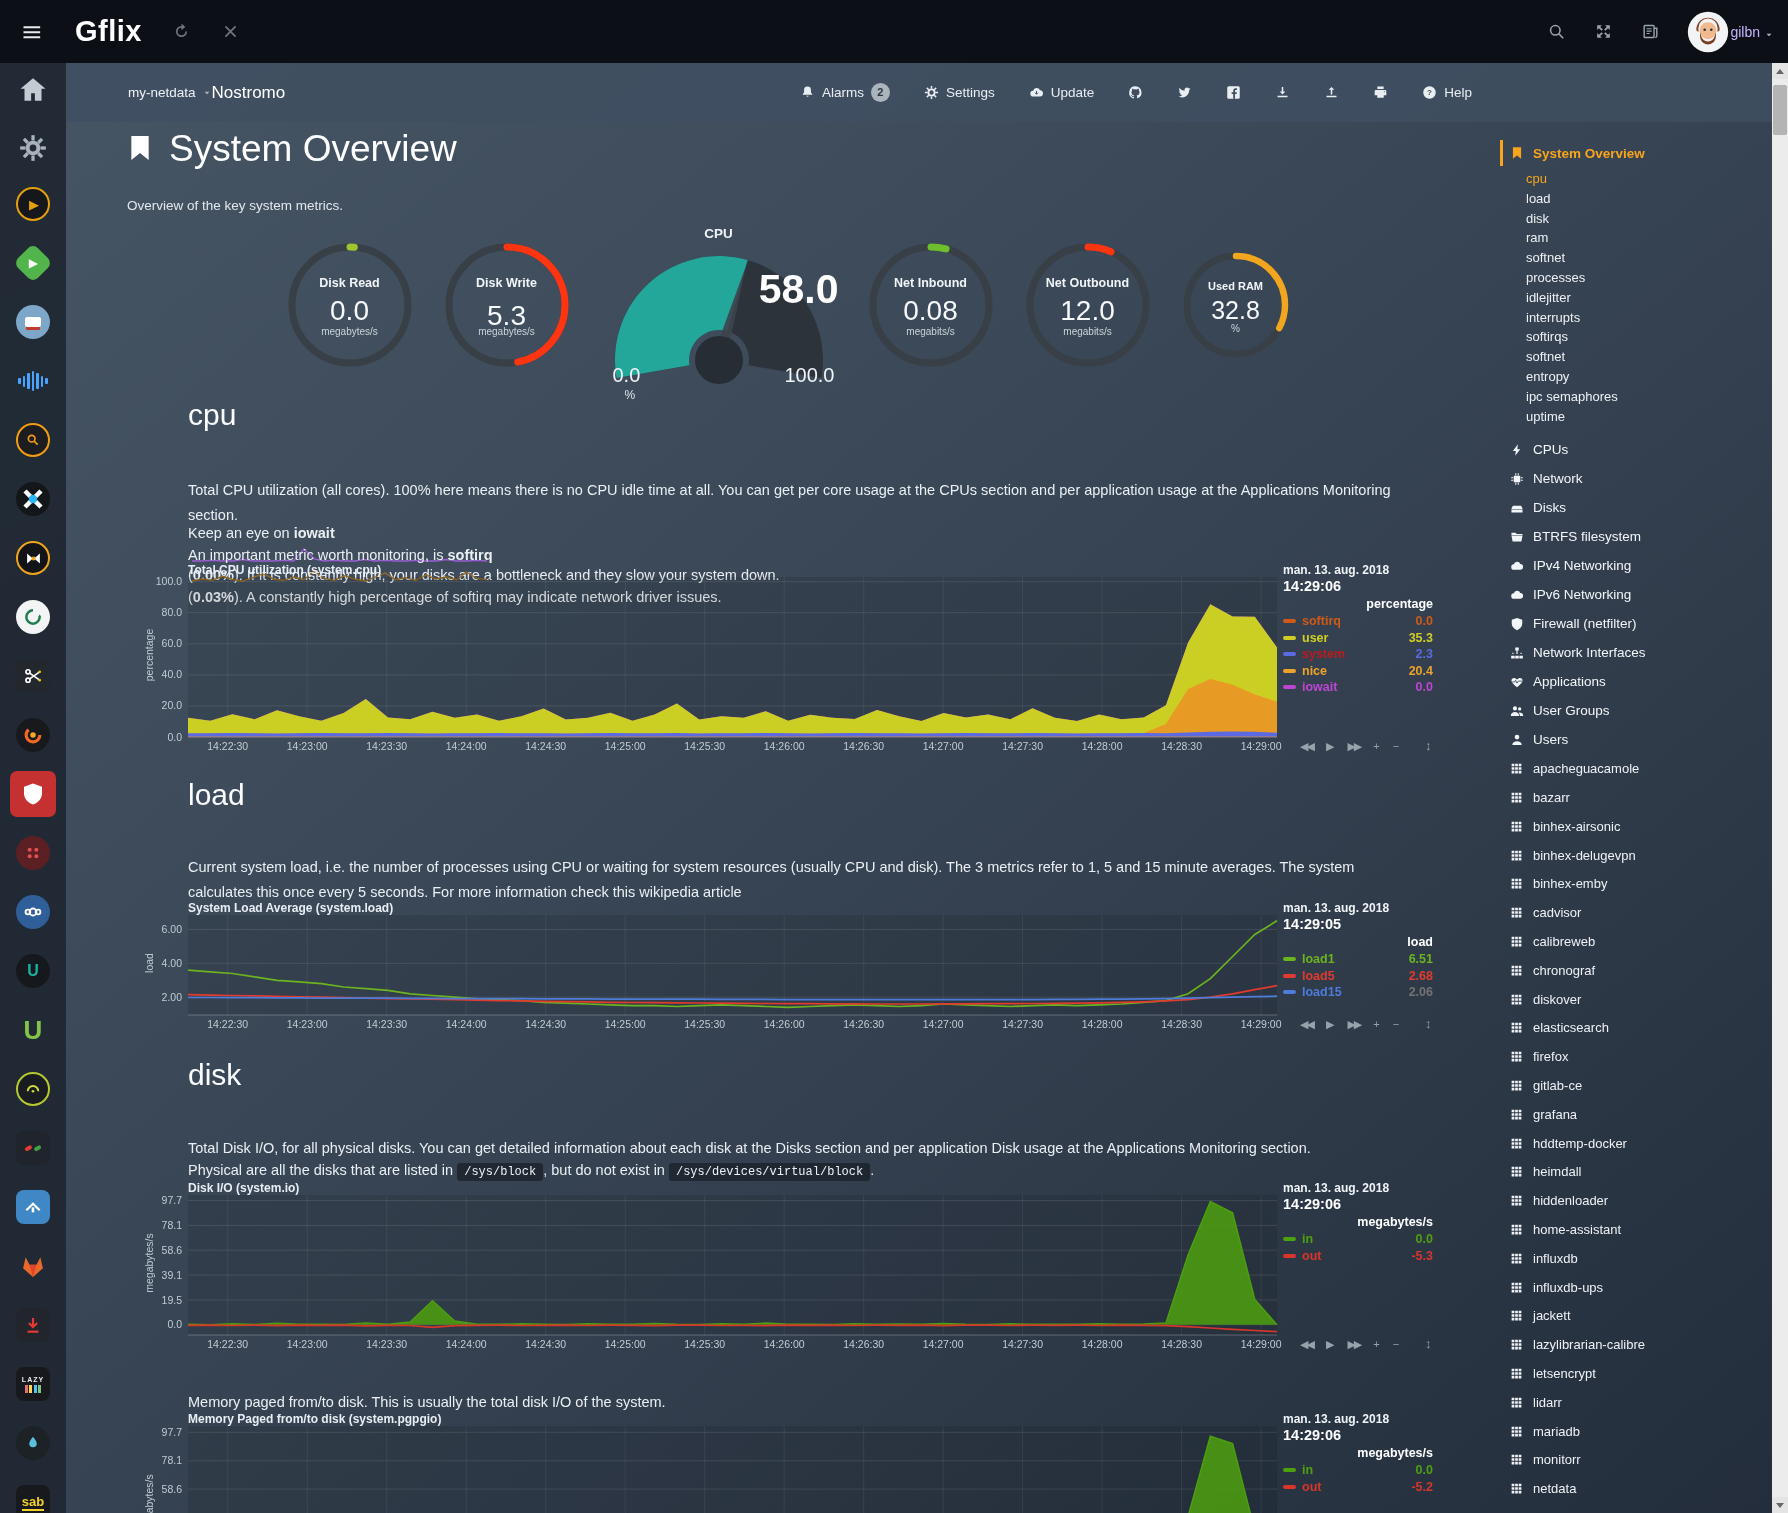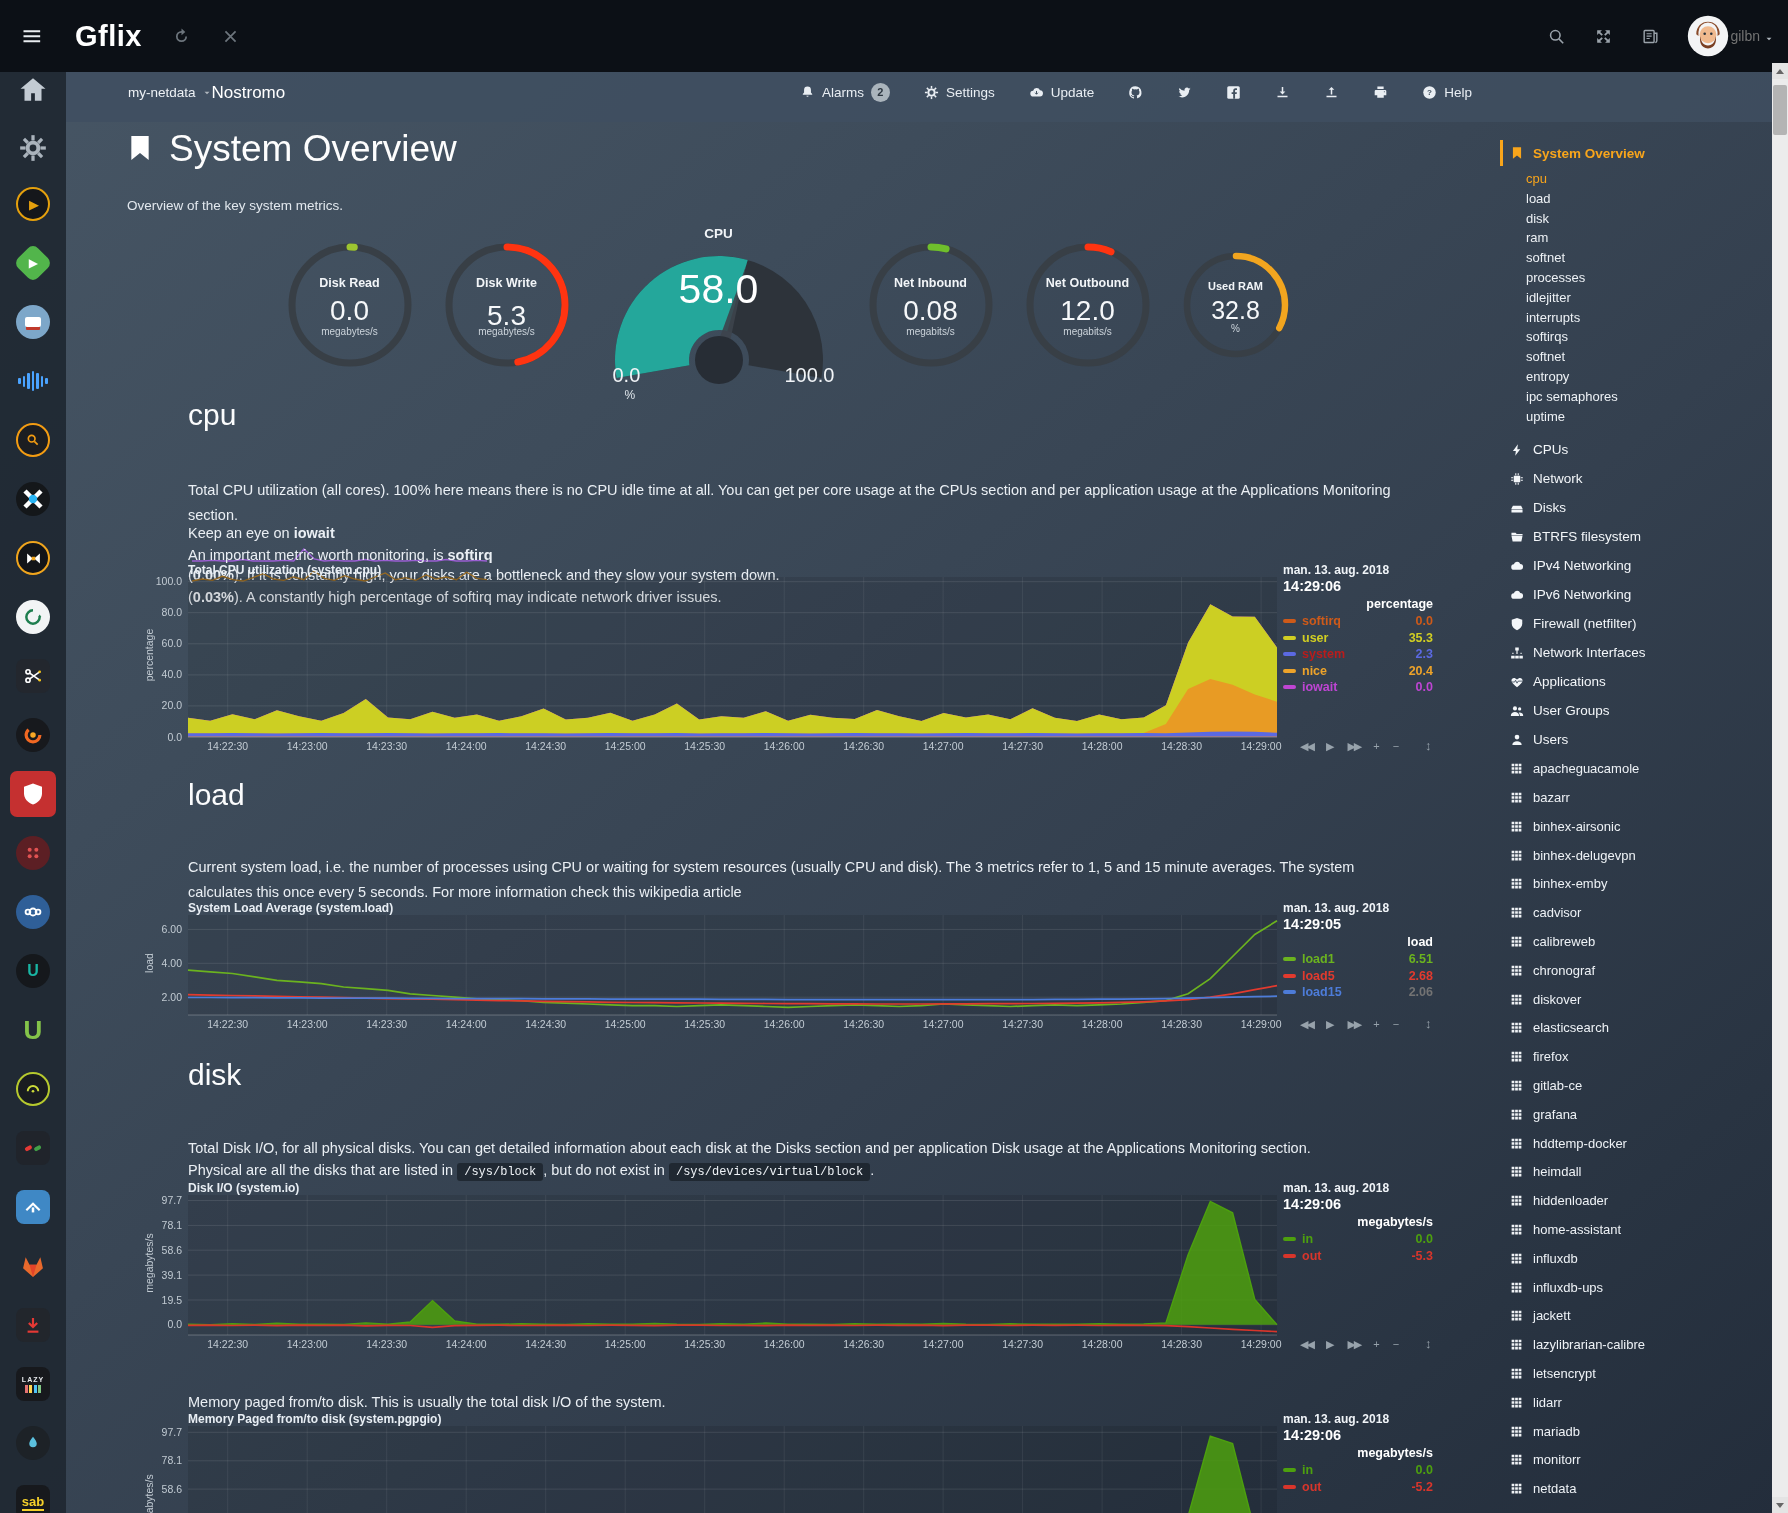--- a/index.html
+++ b/index.html
@@ -6,28 +6,28 @@
   body{
     width:1788px;height:1513px;position:relative;overflow:hidden;
     font-family:"Liberation Sans",sans-serif;
     background:linear-gradient(140deg,#475665 0%,#3e4c5b 30%,#34404f 60%,#293442 85%,#232d3b 100%);
     color:#e9eef3;
   }
   svg{display:block}
   .ic svg{width:100%;height:100%;fill:currentColor}
 
   
-  .topbar{position:absolute;left:0;top:0;width:1788px;height:72px;background:#0c1016;display:flex;align-items:center;z-index:40}
+  .topbar{position:absolute;left:0;top:0;width:1788px;height:63px;background:#0c1016;display:flex;align-items:center;z-index:40}
   .burger{width:26px;height:20px;margin-left:18px;color:#e8ecf0;cursor:pointer}
   .brand{font-size:29px;font-weight:bold;color:#fff;margin-left:31px;letter-spacing:.5px}
   .tb-ic{width:19px;height:19px;color:#6d757d;margin-left:30px;cursor:pointer}
   .tb-right{margin-left:auto;display:flex;align-items:center;margin-right:14px}
   .tb-ric{width:19px;height:19px;color:#9aa2aa;margin-left:28px;cursor:pointer}
   .avatar{width:44px;height:44px;margin-left:26px;cursor:pointer}
-  .username{font-size:14px;color:#737373;margin-left:0;cursor:pointer;display:flex;align-items:flex-end;gap:4px}
+  .username{font-size:14px;color:#c4b5fd;margin-left:0;cursor:pointer;display:flex;align-items:flex-end;gap:4px}
   .caret{width:10px;height:10px;color:#aeb6bd}
 
   
   .navbar{position:absolute;left:66px;top:63px;width:1706px;height:59px;background:rgba(63,79,96,.84);display:flex;align-items:center;z-index:10}
   .nav-server{margin-left:62px;font-size:13.5px;color:#eef2f6;display:flex;align-items:center;gap:6px;cursor:pointer}
   .nav-host{font-size:17px;color:#fff;cursor:pointer}
   .nav-right{margin-left:auto;display:flex;align-items:center;margin-right:300px}
   .nav-item{display:flex;align-items:center;gap:7px;font-size:13.5px;color:#e9eef3;margin-left:34px;cursor:pointer;white-space:nowrap}
   .nav-item .ni{width:15px;height:15px;color:#e9eef3}
   .badge2{background:#aab4bc;color:#2c3640;font-size:11px;font-weight:bold;border-radius:50%;width:19px;height:19px;line-height:19px;text-align:center}
@@ -54,21 +54,21 @@
   .pg-sub{position:absolute;left:127px;top:198px;font-size:13.5px;color:#e2e8ee}
 
   
   #gauges{position:absolute;left:66px;top:240px;width:1444px;display:flex;justify-content:center;align-items:flex-start;gap:27px}
   .ep{position:relative;cursor:default}
   .ep .lab{position:absolute;width:100%;text-align:center;font-weight:bold;color:#f2f5f8}
   .ep .val{position:absolute;width:100%;text-align:center;color:#f6f8fa}
   .ep .unit{position:absolute;width:100%;text-align:center;color:#ccd4db}
   .gg{position:relative;width:240px;margin-top:-14px}
   .gg .gtitle{text-align:center;font-size:13.5px;font-weight:bold;color:#f2f5f8;height:18px}
-  .gg .gval{position:absolute;left:0;top:40px;width:100%;text-align:center;font-size:41px;font-weight:normal;color:#fff}
+  .gg .gval{position:absolute;left:0;top:40px;width:100%;text-align:right;font-size:41px;font-weight:bold;color:#fff}
   .gg .gmin,.gg .gmax{position:absolute;top:138px;font-size:20px;color:#f2f5f8}
   .gg .gmin{left:14px}.gg .gmax{right:4px}
   .gg .gpct{position:absolute;left:26px;top:162px;font-size:12px;color:#dfe5ea}
 
   
   .sec-head{position:absolute;left:188px;font-size:30px;font-weight:400;color:#fbfcfd}
   .para{position:absolute;left:188px;width:1218px;font-size:14.5px;line-height:25px;color:#eaeff4}
   .para b{font-weight:bold}
   .para .kbd{font-family:"Liberation Mono",monospace;font-size:12px;background:rgba(15,20,26,.55);border-radius:3px;padding:2px 7px;color:#eef2f6}
   .spark{vertical-align:middle;margin:0 4px}

